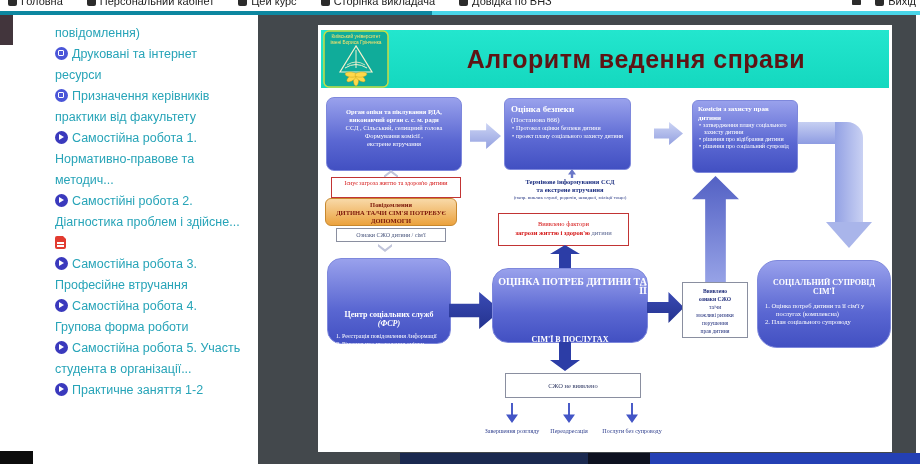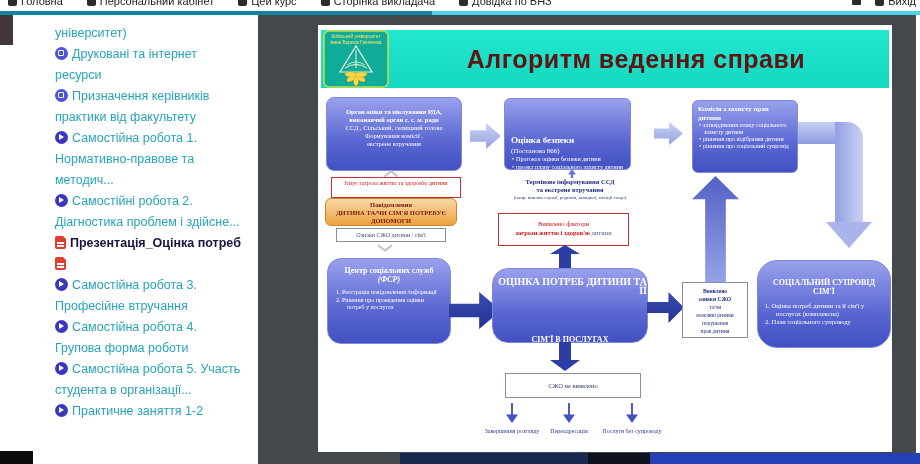--- a/index.html
+++ b/index.html
@@ -126,26 +126,25 @@
       <span class="nav-ic"></span>
       <span>Вихід</span>
     </span>
   </div>
 </div>
 
 <div id="accentbar" class="abs"></div>
 
 <div id="sidebar" class="abs">
   <div id="sidebar-list">
-      <div class="sb-item"><span class="sblbl">університет)</span></div>
+      <div class="sb-item"><span class="sblbl">повідомлення)</span></div>
       <div class="sb-item"><span class="sbicon url"></span><span class="sblbl">Друковані та інтернет ресурси</span></div>
       <div class="sb-item"><span class="sbicon url"></span><span class="sblbl">Призначення керівників практики від факультету</span></div>
       <div class="sb-item"><span class="sbicon assign"></span><span class="sblbl">Самостійна робота 1. Нормативно-правове та методич...</span></div>
       <div class="sb-item"><span class="sbicon assign"></span><span class="sblbl">Самостійні робота 2. Діагностика проблем і здійсне...</span></div>
-      <div class="sb-item active"><span class="sbicon pdf"></span><span class="sblbl">Презентація_Оцінка потреб</span></div>
       <div class="sb-item"><span class="sbicon pdf"></span></div>
       <div class="sb-item"><span class="sbicon assign"></span><span class="sblbl">Самостійна робота 3. Професійне втручання</span></div>
       <div class="sb-item"><span class="sbicon assign"></span><span class="sblbl">Самостійна робота 4. Групова форма роботи</span></div>
       <div class="sb-item"><span class="sbicon assign"></span><span class="sblbl">Самостійна робота 5. Участь студента в організації...</span></div>
       <div class="sb-item"><span class="sbicon assign"></span><span class="sblbl">Практичне заняття 1-2</span></div>
     </div>
 </div>
 <div id="scrap" class="abs"></div>
 
 <div id="canvas" class="abs">
@@ -177,21 +176,21 @@
       <div style="font-weight:bold">Орган опіки та піклування РДА,</div>
       <div style="font-weight:bold">виконавчий орган с. с. м. ради</div>
       <div>ССД , Сільський, селищний голова</div>
       <div>Формування комісії ,</div>
       <div>екстрене втручання</div>
     </div>
 
     <div class="arr arr-right-light" style="left:152px;top:98px;width:31px;height:26px;"></div>
 
     <div class="fbox" style="left:186px;top:73px;width:127px;height:72px;border-radius:6px;font-size:6px;line-height:7.5px;padding:5px 6px;">
-      <div style="font-weight:bold;font-size:9px;line-height:11px;margin-top:31px;">Оцінка безпеки</div>
+      <div style="font-weight:bold;font-size:9px;line-height:11px;">Оцінка безпеки</div>
       <div style="font-size:7px;line-height:10px;">(Постанова 866)</div>
       <div class="bullets">
           <div>Протокол оцінки безпеки дитини</div>
           <div>проект плану соціального захисту дитини</div>
         </div>
     </div>
 
     <div class="arr arr-right-light" style="left:336px;top:97px;width:29px;height:23px;"></div>
 
     <div class="fbox" style="left:374px;top:75px;width:106px;height:73px;border-radius:6px;font-size:6px;line-height:7px;padding:4px 5px;">
@@ -213,21 +212,21 @@
     <div class="wbox" style="left:7px;top:173px;width:132px;height:28px;border:1px solid #c8882e;border-radius:6px;
          background:linear-gradient(180deg,#f8d9a8,#eba23e);color:#7a1408;font-size:6.5px;line-height:8px;padding-top:2px;">
       <div style="font-weight:bold">Повідомлення</div>
       <div style="font-weight:bold">ДИТИНА ТА/ЧИ СІМ'Я ПОТРЕБУЄ ДОПОМОГИ</div>
     </div>
 
     <div class="wbox grayb" style="left:18px;top:203px;width:110px;height:14px;font-size:6px;line-height:12px;">Ознаки СЖО дитини / сім'ї</div>
     <div class="chev down" style="left:60px;top:219px;width:14px;height:8px;"></div>
 
     <div class="fbox" style="left:9px;top:233px;width:124px;height:86px;border-radius:14px;font-size:6px;line-height:7.5px;padding:7px 8px;">
-      <div class="ctr" style="font-weight:bold;font-size:8px;line-height:9px;">Центр соціальних служб</div>
+      <div class="ctr" style="font-weight:bold;font-size:8px;line-height:9px;margin-top:44px;">Центр соціальних служб</div>
       <div class="ctr" style="font-weight:bold;font-size:8px;line-height:9px;margin-bottom:5px;font-style:italic;">(ФСР)</div>
       <div class="numlist">
           <div>Реєстрація повідомлення /інформації</div>
           <div>Рішення про проведення оцінки потреб у послугах</div>
         </div>
     </div>
 
     <div class="arr arr-right-dark" style="left:131px;top:267px;width:52px;height:37px;"></div>
 
     <div class="mini-up" style="left:250px;top:144px;width:8px;height:9px;"></div>

